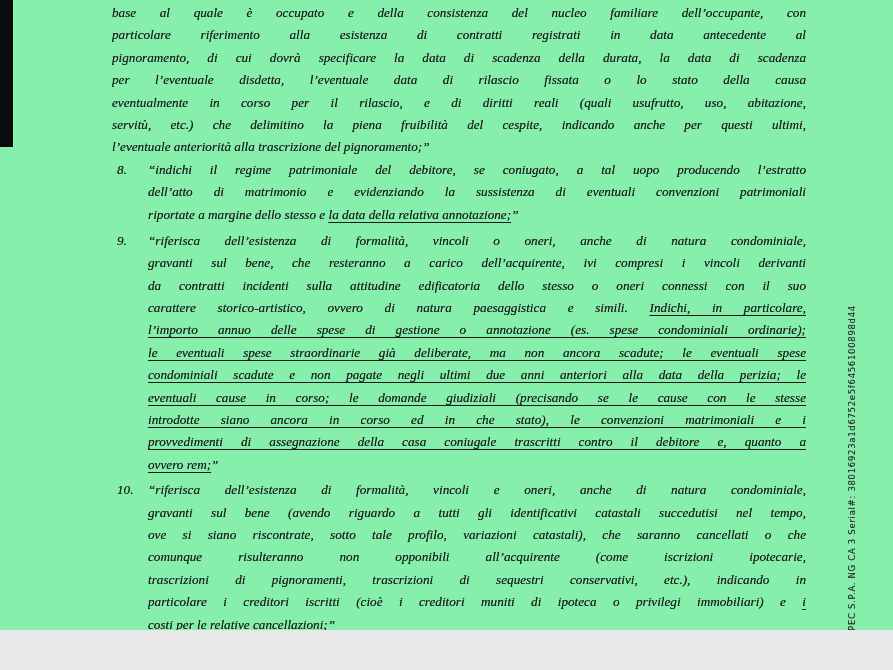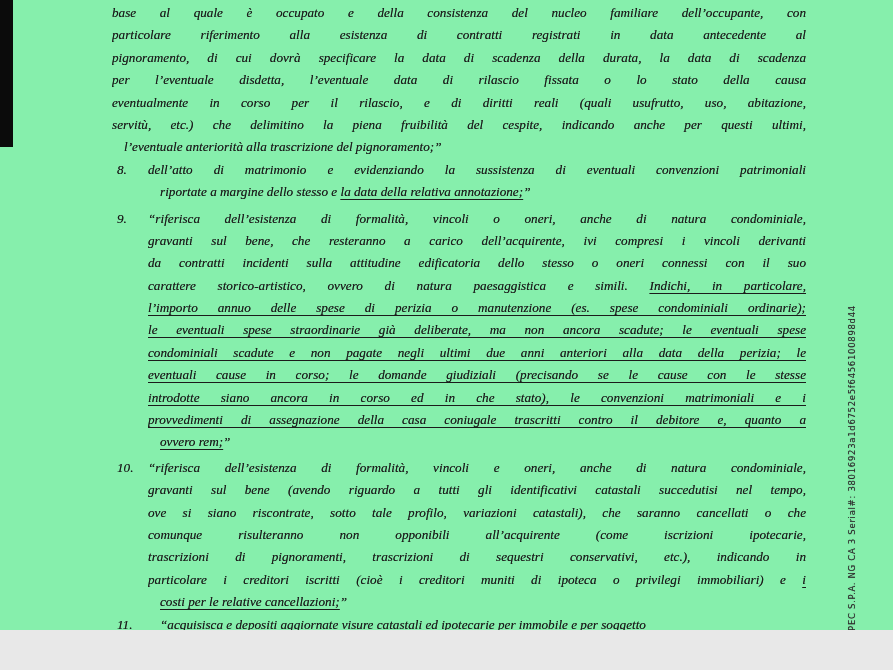--- a/index.html
+++ b/index.html
@@ -37,21 +37,21 @@
     width: 30px;
     text-align: left;
   }
   .line {
     height: 22.4px;
     overflow: hidden;
     text-align: justify;
     text-align-last: justify;
     white-space: normal;
   }
-  .line.last { text-align-last: left; margin-left: 12px; }
+  .line.last { text-align-last: left; }
   .u {
     text-decoration: underline;
     text-decoration-thickness: 1.4px;
     text-underline-offset: 3px;
     text-decoration-color: #1b1b1b;
   }
   #stamp {
     position: absolute;
     left: 847px; top: 671px;
     transform: rotate(-90deg);
@@ -74,30 +74,31 @@
         <div class="line"><span>base al quale è occupato e della consistenza del nucleo familiare dell’occupante, con</span></div>
         <div class="line"><span>particolare riferimento alla esistenza di contratti registrati in data antecedente al</span></div>
         <div class="line"><span>pignoramento, di cui dovrà specificare la data di scadenza della durata, la data di scadenza</span></div>
         <div class="line"><span>per l’eventuale disdetta, l’eventuale data di rilascio fissata o lo stato della causa</span></div>
         <div class="line"><span>eventualmente in corso per il rilascio, e di diritti reali (quali usufrutto, uso, abitazione,</span></div>
         <div class="line"><span>servitù, etc.) che delimitino la piena fruibilità del cespite, indicando anche per questi ultimi,</span></div>
         <div class="line last"><span>l’eventuale anteriorità alla trascrizione del pignoramento;”</span></div>
       </div>
       <div class="para numbered">
         <span class="num">8.</span>
+        <div class="line"><span>“indichi il regime patrimoniale del debitore, se coniugato, a tal uopo producendo l’estratto</span></div>
         <div class="line"><span>dell’atto di matrimonio e evidenziando la sussistenza di eventuali convenzioni patrimoniali</span></div>
         <div class="line last"><span>riportate a margine dello stesso e </span><span class="u">la data della relativa annotazione;</span><span>”</span></div>
       </div>
       <div class="para numbered">
         <span class="num">9.</span>
         <div class="line"><span>“riferisca dell’esistenza di formalità, vincoli o oneri, anche di natura condominiale,</span></div>
         <div class="line"><span>gravanti sul bene, che resteranno a carico dell’acquirente, ivi compresi i vincoli derivanti</span></div>
         <div class="line"><span>da contratti incidenti sulla attitudine edificatoria dello stesso o oneri connessi con il suo</span></div>
         <div class="line"><span>carattere storico-artistico, ovvero di natura paesaggistica e simili. </span><span class="u">Indichi, in particolare,</span></div>
-        <div class="line"><span class="u">l’importo annuo delle spese di perizia o manutenzione (es. spese condominiali ordinarie);</span></div>
+        <div class="line"><span class="u">l’importo annuo delle spese di gestione o annotazione (es. spese condominiali ordinarie);</span></div>
         <div class="line"><span class="u">le eventuali spese straordinarie già deliberate, ma non ancora scadute; le eventuali spese</span></div>
         <div class="line"><span class="u">condominiali scadute e non pagate negli ultimi due anni anteriori alla data della perizia; le</span></div>
         <div class="line"><span class="u">eventuali cause in corso; le domande giudiziali (precisando se le cause con le stesse</span></div>
         <div class="line"><span class="u">introdotte siano ancora in corso ed in che stato), le convenzioni matrimoniali e i</span></div>
         <div class="line"><span class="u">provvedimenti di assegnazione della casa coniugale trascritti contro il debitore e, quanto a</span></div>
         <div class="line last"><span class="u">ovvero rem;</span><span>”</span></div>
       </div>
       <div class="para numbered">
         <span class="num">10.</span>
         <div class="line"><span>“riferisca dell’esistenza di formalità, vincoli e oneri, anche di natura condominiale,</span></div>

